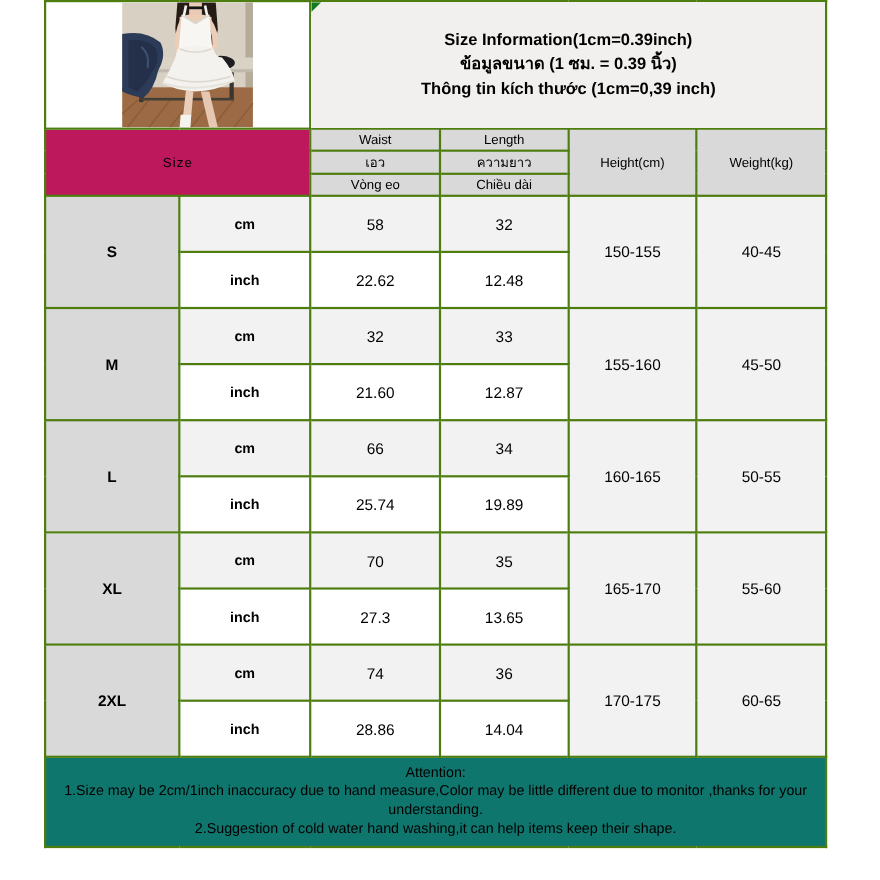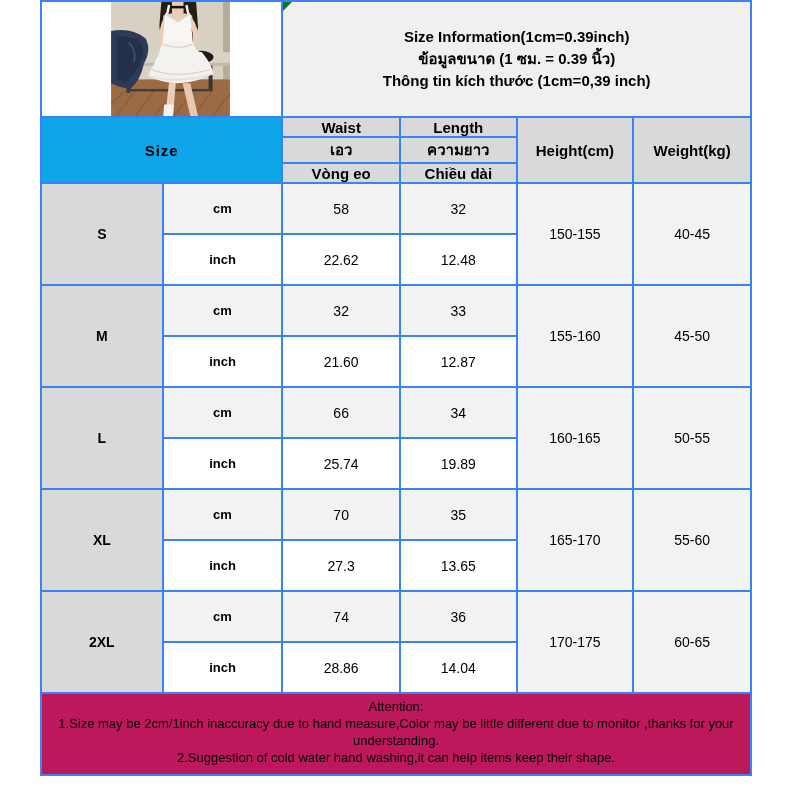--- a/index.html
+++ b/index.html
@@ -9,21 +9,21 @@
     color:#000;
   }
   .canvas { position:relative; width:800px; height:800px; background:#fff; overflow:hidden; }
 
   table.size-table {
     position:absolute; left:40px; top:0;
     border-collapse:collapse; table-layout:fixed;
     width:712px;
   }
   td {
-    border:2px solid #3b82f6;
+    border:2px solid #4d7c0f;
     text-align:center; vertical-align:middle;
     padding:0; overflow:hidden;
   }
 
   
   col.c-size   { width:121px; }
   col.c-unit   { width:119px; }
   col.c-waist  { width:117px; }
   col.c-length { width:116px; }
   col.c-height { width:116px; }
@@ -34,34 +34,34 @@
   .img-cell { background:#fff; }
   .img-wrap { display:flex; justify-content:center; align-items:flex-start; height:114px; padding-left:18px; }
   .title-cell { background:#f1f0ee; position:relative; }
   .title-cell .tline { font-weight:bold; font-size:15px; line-height:22px; }
   .corner-triangle {
     position:absolute; top:0; left:0; width:0; height:0;
     border-top:9px solid #107d1c; border-right:9px solid transparent;
   }
 
   
-  .hrow td { height:18px; font-weight:bold; font-size:15px; }
+  .hrow td { height:18px; font-weight:normal; font-size:12px; }
   .gray { background:#d9d9d9; }
   .lite { background:#f2f2f2; }
-  .size-head { font-size:28px; font-weight:bold; background:#0ea5e9; letter-spacing:1px; }
+  .size-head { font-size:28px; font-weight:bold; background:#be185d; letter-spacing:1px; }
 
   
   .brow td { height:49px;margin-top:16px; }
   .size-label { font-weight:bold; font-size:14px; background:#d9d9d9; }
   .unit { font-weight:bold; font-size:13px; }
   .val  { font-weight:normal; font-size:14px; }
 
   
   .footer-cell {
-    background:#be185d; font-size:13px; font-weight:normal;
+    background:#0f766e; font-size:13px; font-weight:normal;
     line-height:17px; padding:4px 14px; height:72px; vertical-align:top;
   }
 </style>
 </head>
 <body>
 
 <div class="canvas">
   <table class="size-table">
     <colgroup>
       <col class="c-size">

